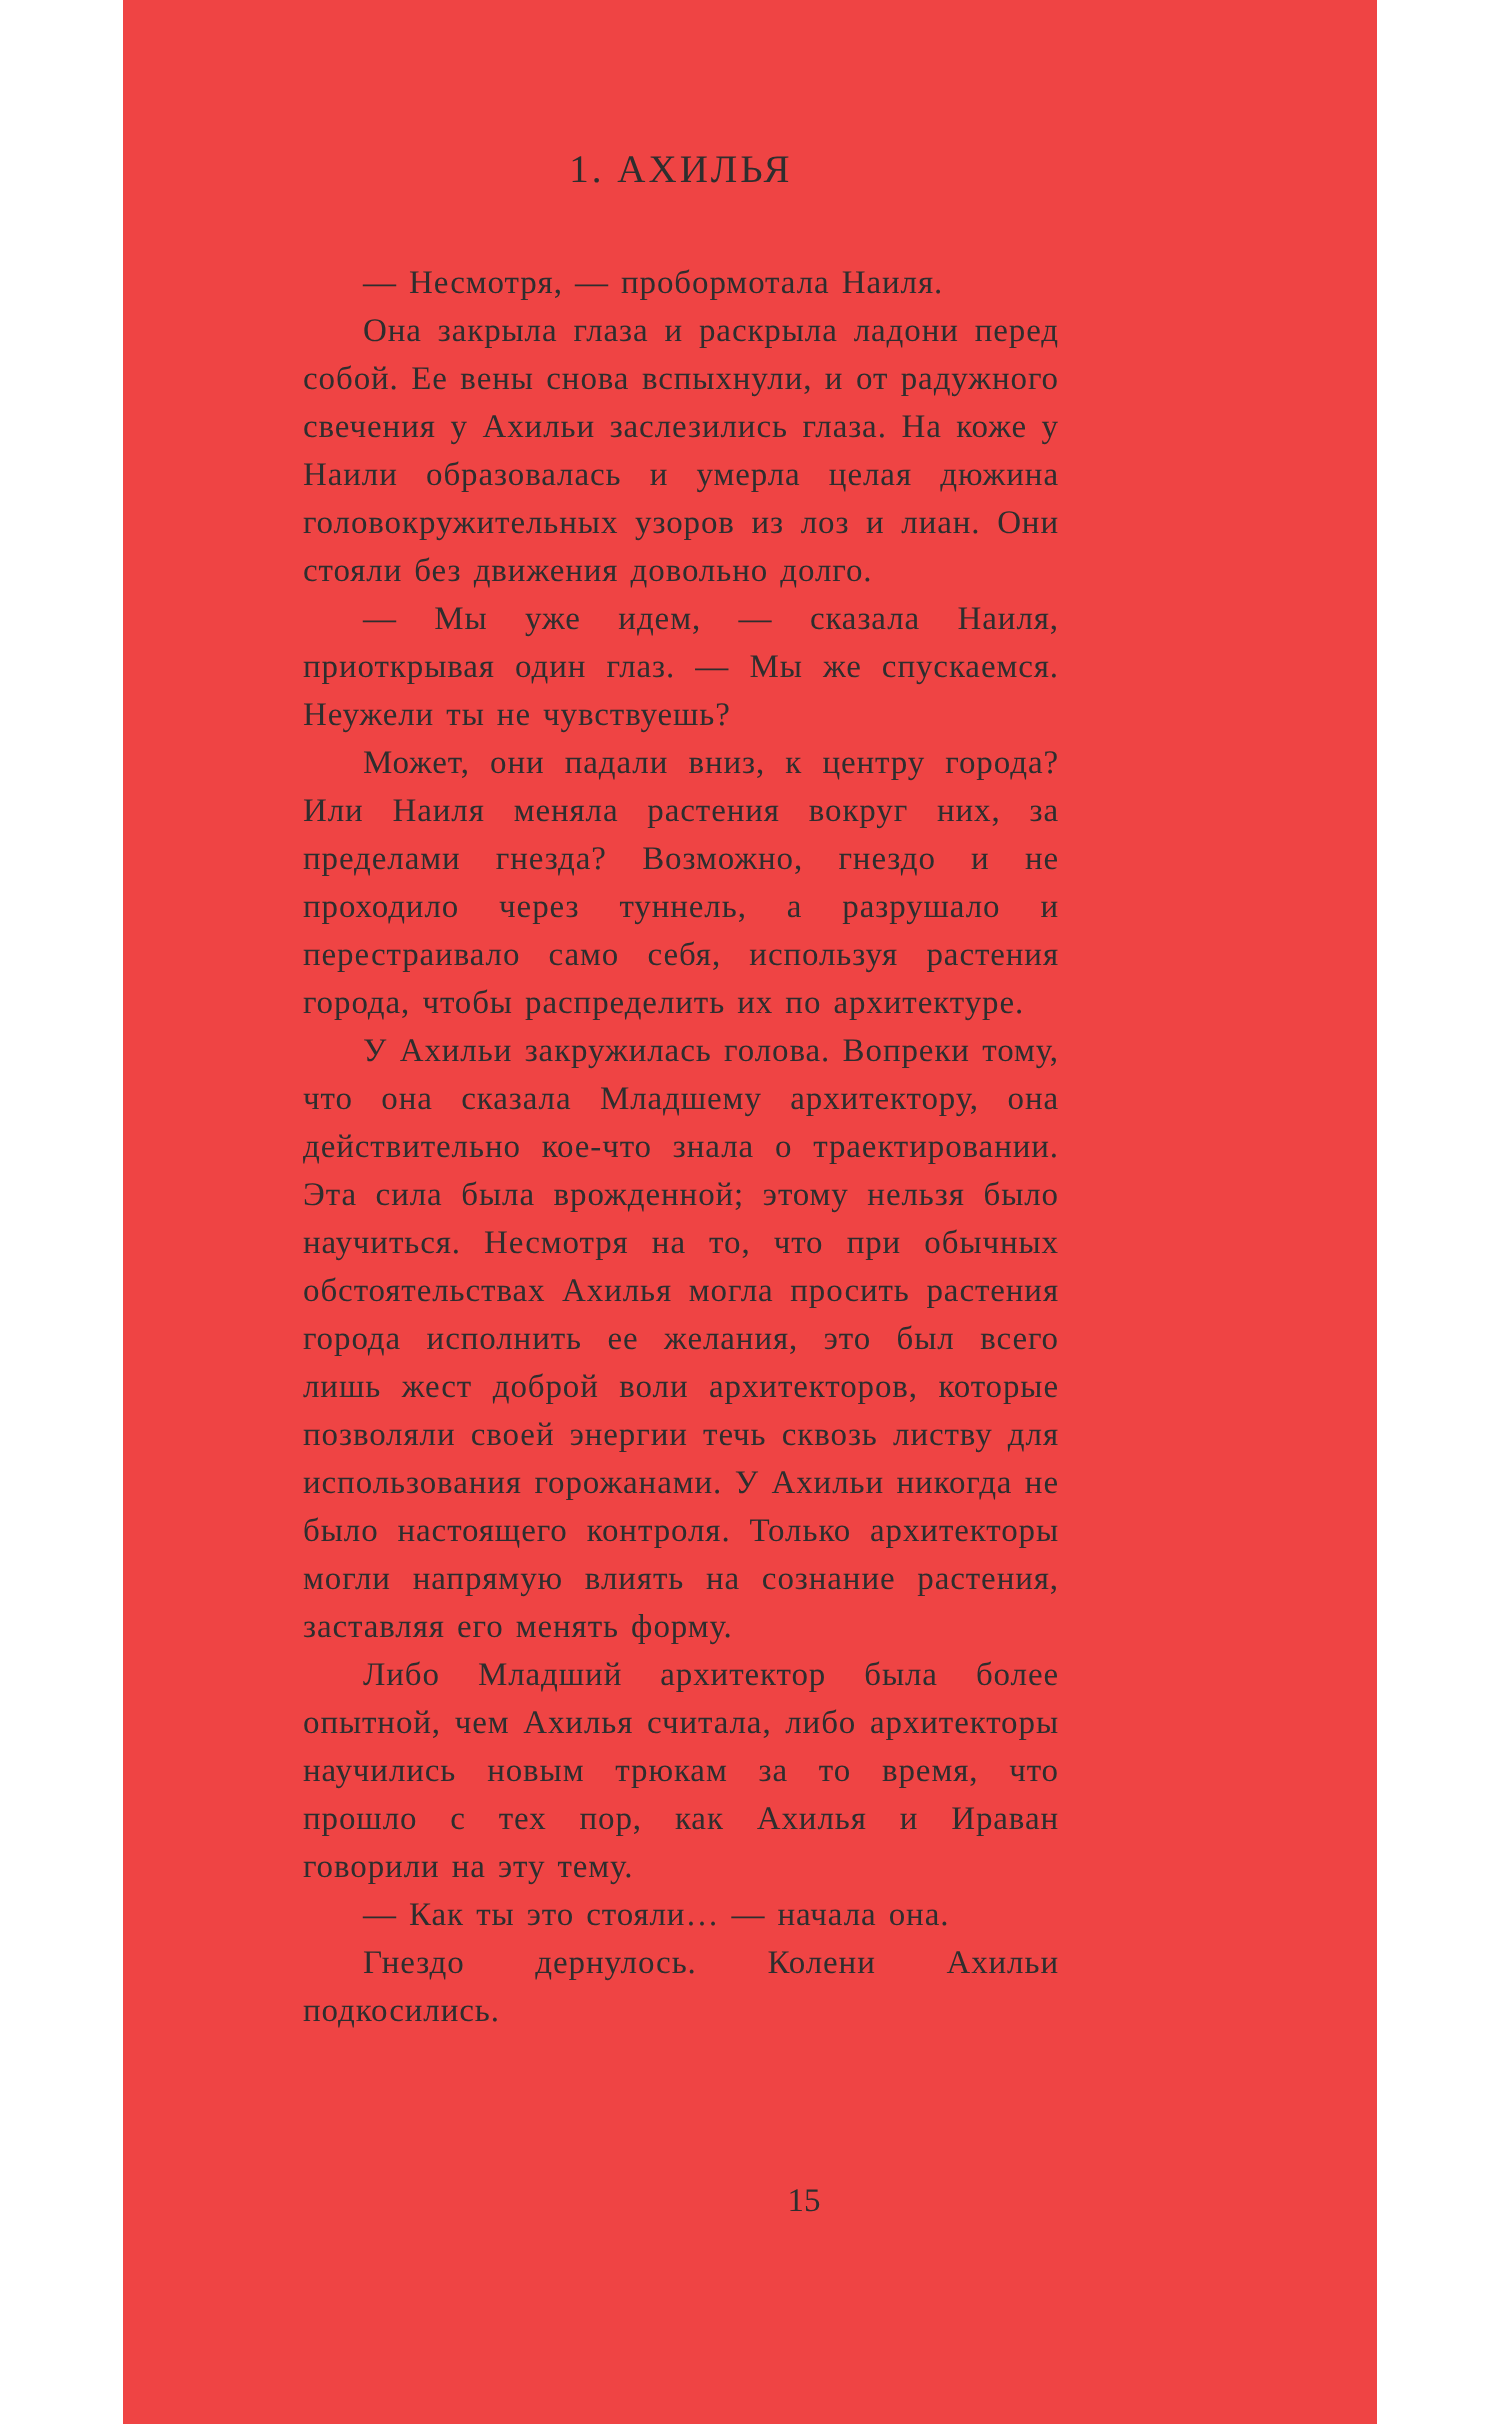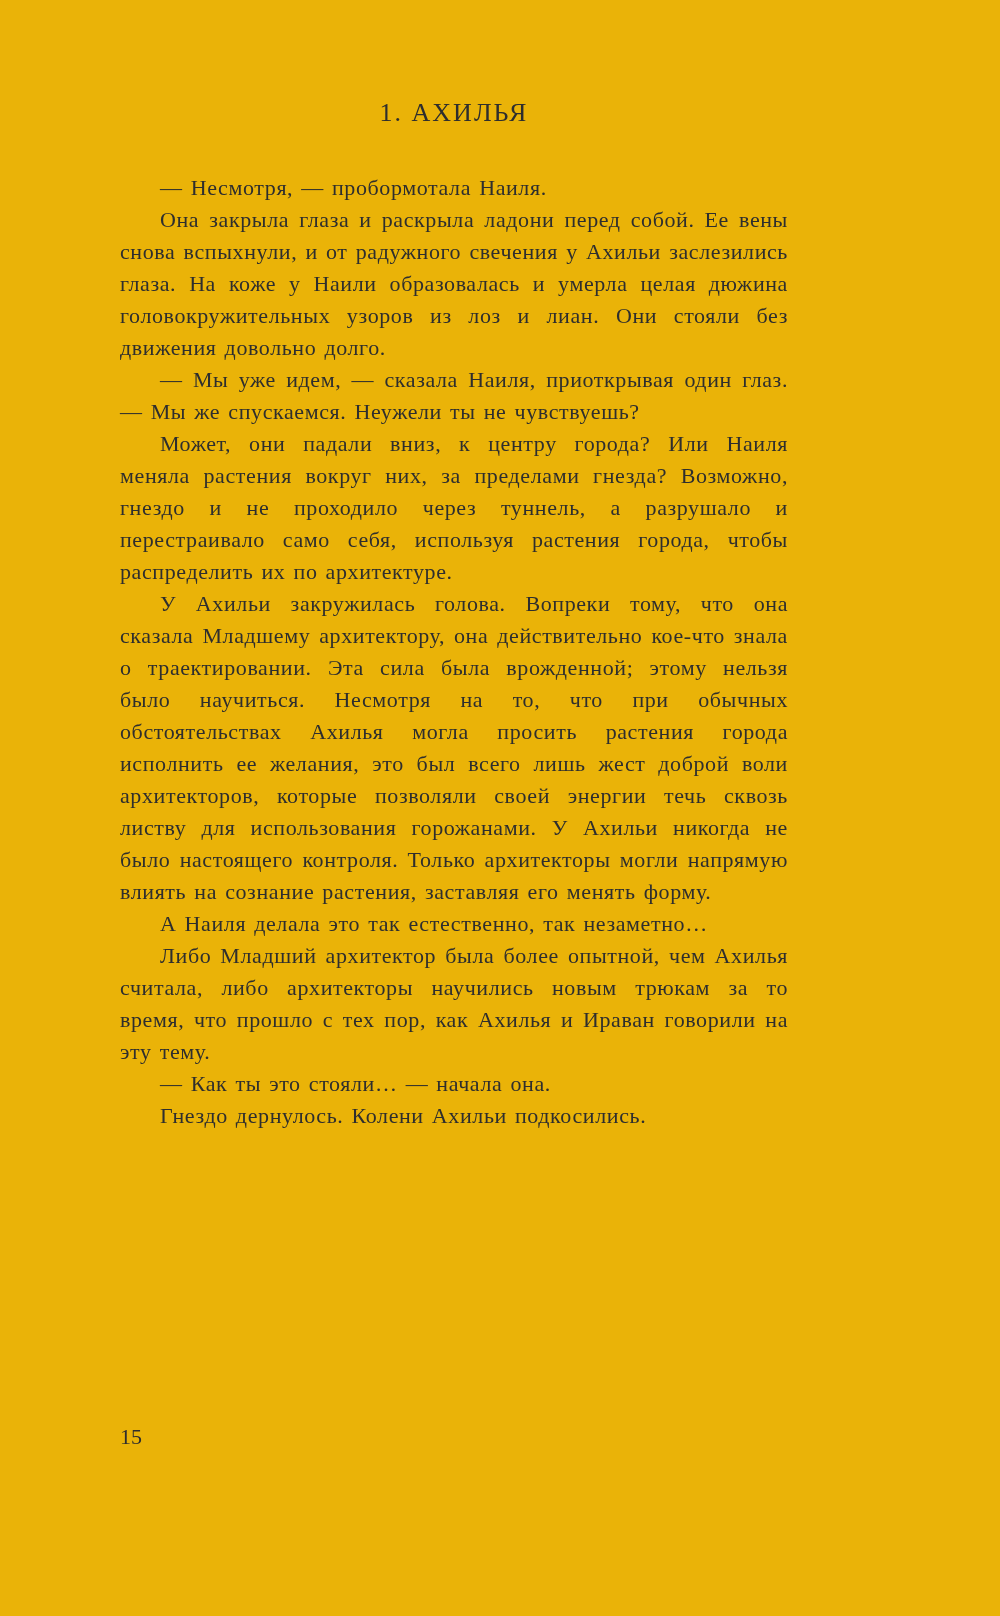--- a/index.html
+++ b/index.html
@@ -2,24 +2,24 @@
 <html lang="ru"><head>
 <meta charset="utf-8">
 <style>
   html, body {
     margin: 0;
     padding: 0;
     background: #ffffff;
   }
   .book-page {
     position: relative;
-    width: 1000px;
+    width: 836px;
     height: 1616px;
     margin: 0 auto;
-    background: #eab308;
+    background: #ef4444;
     box-sizing: border-box;
     padding: 98px 212px 0 120px;
     font-family: "Liberation Serif", "DejaVu Serif", serif;
     color: #2e2e2e;
     overflow: hidden;
   }
   .chapter-title {
     margin: 0 0 44px 0;
     text-align: center;
     font-size: 26px;
@@ -36,39 +36,39 @@
     word-spacing: 2px;
   }
   .para {
     margin: 0;
     text-indent: 40px;
   }
   .italic {
   }
   .page-number {
     position: absolute;
-    top: 1424px;
+    top: 1454px;
     left: 120px;
     width: 668px;
+    text-align: center;
     font-size: 22px;
     color: #2e2e2e;
   }
 </style>
 </head>
 <body>
 
 <div class="book-page">
   <h1 class="chapter-title">1. АХИЛЬЯ</h1>
 
   <div class="body-text">
       <p class="para"><span>— Несмотря, — пробормотала Наиля.</span></p>
       <p class="para"><span>Она закрыла глаза и раскрыла ладони перед собой. Ее вены снова вспыхнули, и от радужного свечения у Ахильи заслезились глаза. На коже у Наили образовалась и умерла целая дюжина головокружительных узоров из лоз и лиан. Они стояли без движения довольно долго.</span></p>
       <p class="para"><span>— Мы </span><span class="italic">уже</span><span> идем, — сказала Наиля, приоткрывая один глаз. — Мы же спускаемся. Неужели ты не чувствуешь?</span></p>
       <p class="para"><span>Может, они падали вниз, к центру города? Или Наиля меняла растения вокруг них, за пределами гнезда? Возможно, гнездо и не проходило через туннель, а разрушало и перестраивало само себя, используя растения города, чтобы распределить их по архитектуре.</span></p>
       <p class="para"><span>У Ахильи закружилась голова. Вопреки тому, что она сказала Младшему архитектору, она </span><span class="italic">действительно</span><span> кое-что знала о траектировании. Эта сила была врожденной; этому нельзя было научиться. Несмотря на то, что при обычных обстоятельствах Ахилья могла просить растения города исполнить ее желания, это был всего лишь жест доброй воли архитекторов, которые позволяли своей энергии течь сквозь листву для использования горожанами. У Ахильи никогда не было </span><span class="italic">настоящего</span><span> контроля. Только архитекторы могли напрямую влиять на сознание растения, заставляя его менять форму.</span></p>
-      <p class="para"><span>А Наиля делала это так естественно, так незаметно…</span></p>
       <p class="para"><span>Либо Младший архитектор была более опытной, чем Ахилья считала, либо архитекторы научились новым трюкам за то время, что прошло с тех пор, как Ахилья и Ираван говорили на эту тему.</span></p>
       <p class="para"><span>— Как ты это стояли… — начала она.</span></p>
       <p class="para"><span>Гнездо дернулось. Колени Ахильи подкосились.</span></p>
     </div>
 
   <div class="page-number">15</div>
 </div>
 
 </body></html>

